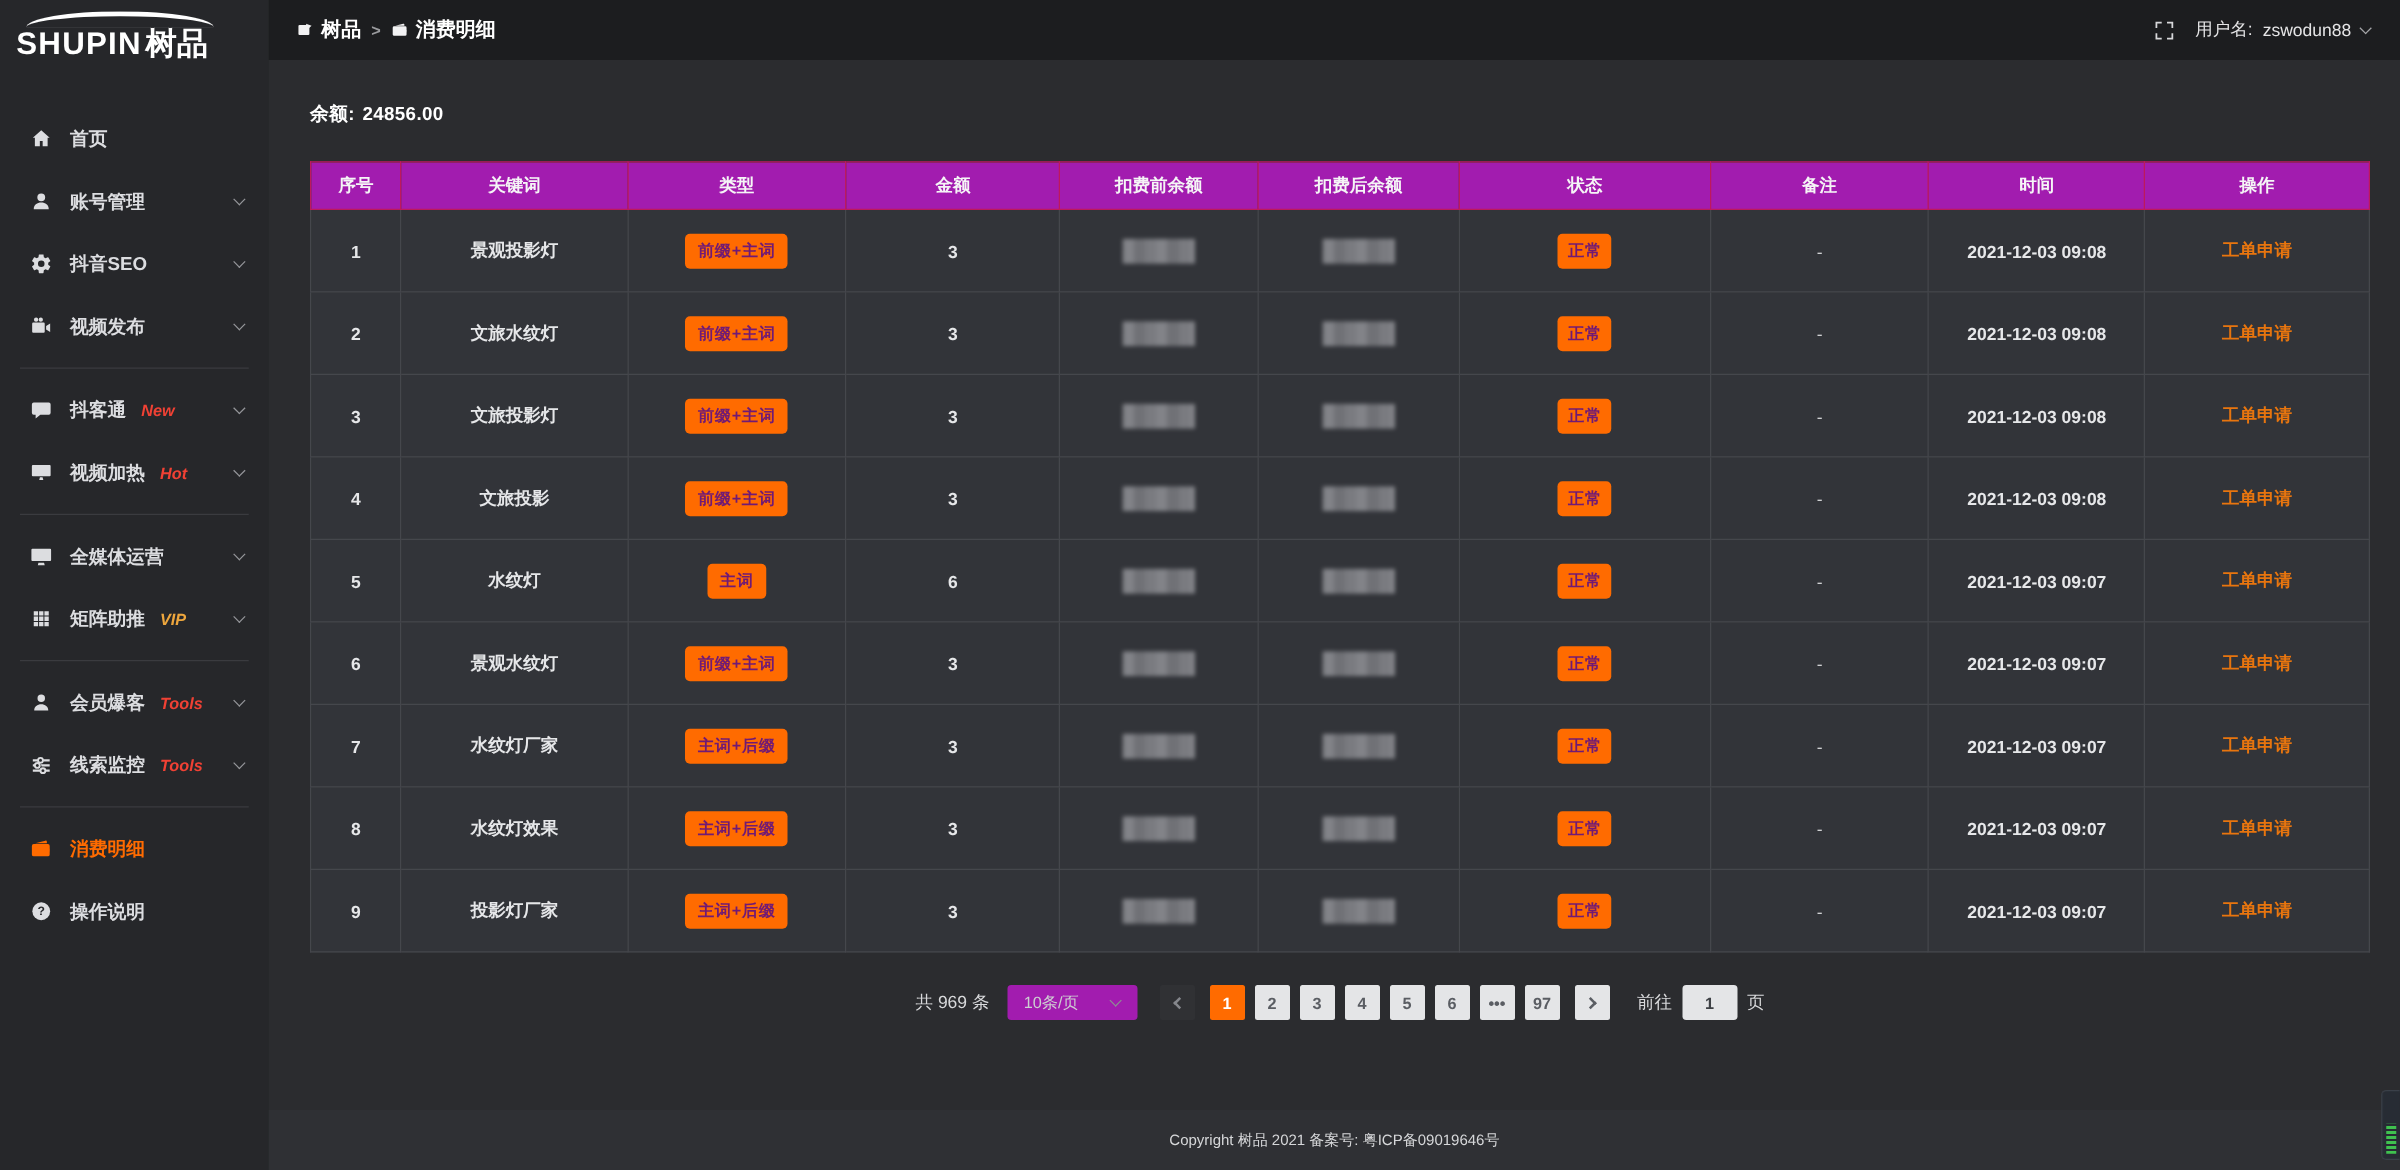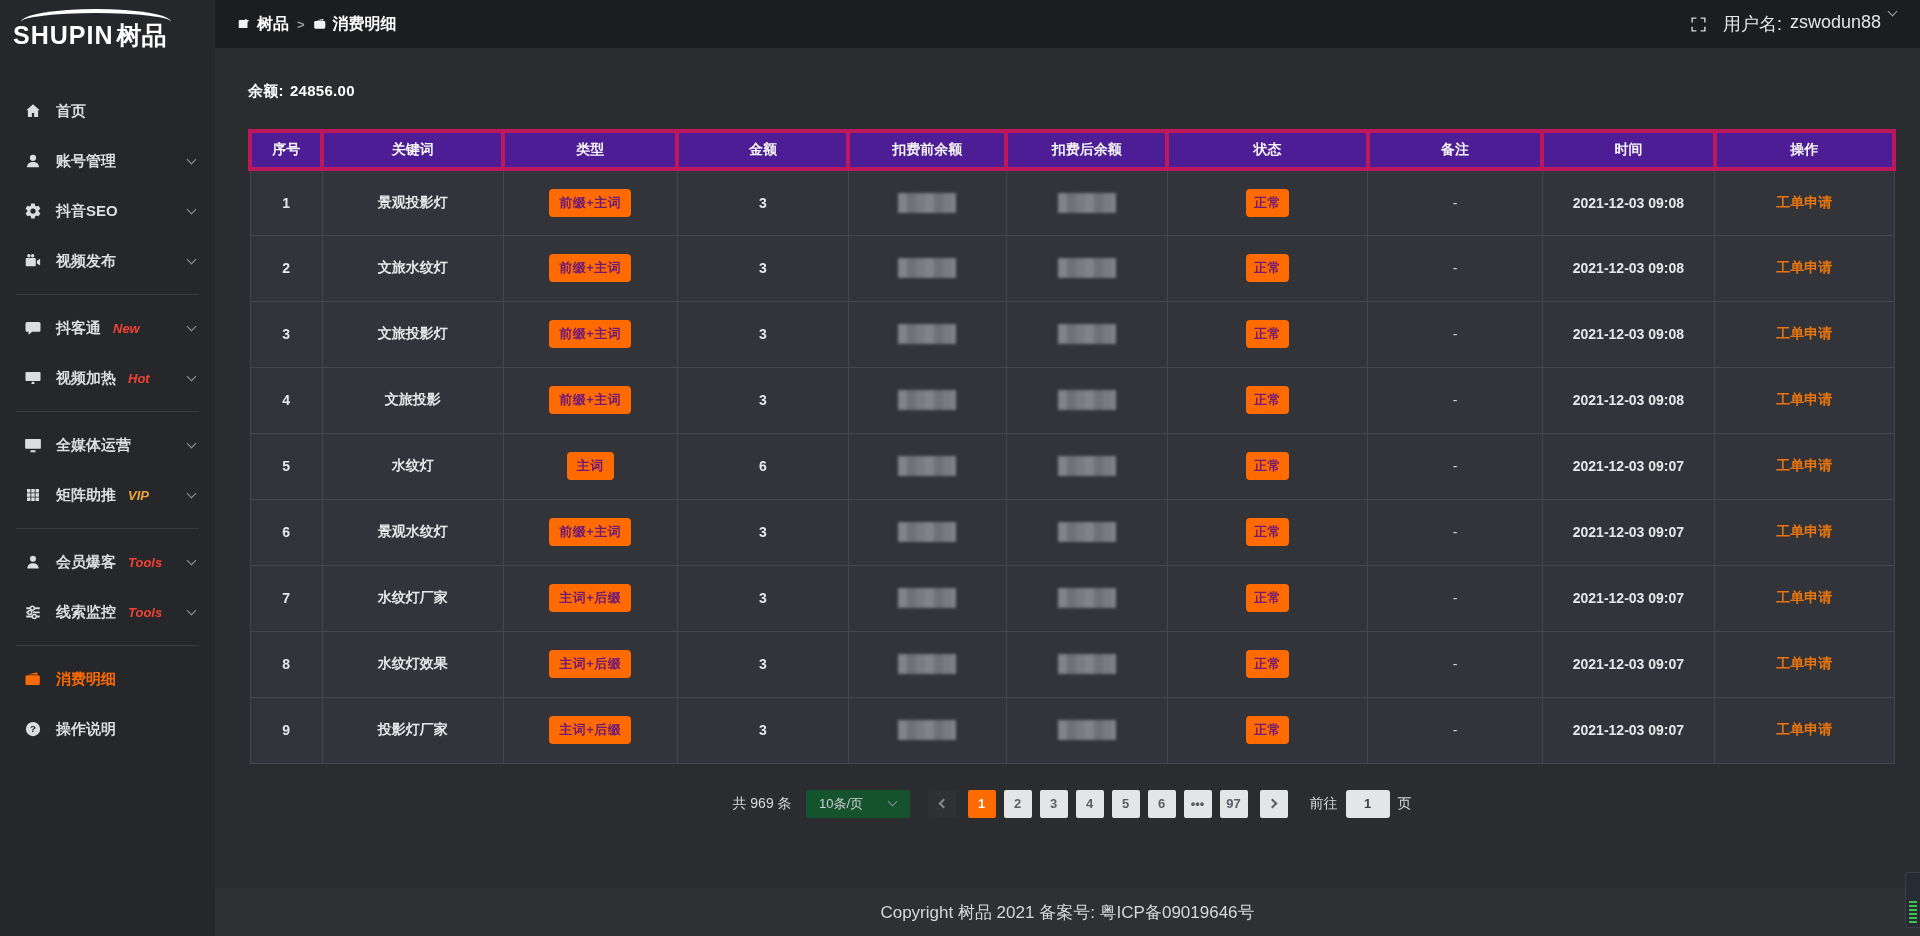--- a/index.html
+++ b/index.html
@@ -24,56 +24,56 @@
   .chev { margin-left:auto; width:7px; height:7px; border-right:1.6px solid #96979b; border-bottom:1.6px solid #96979b; transform:rotate(45deg); margin-top:-4px; }
   .side-divider { height:1px; background:#3a3b3f; margin:8px 16px; }
   
   .main { flex:1; display:flex; flex-direction:column; min-width:0; }
   .topbar { height:48px; flex:0 0 48px; background:#1c1d1f; display:flex; align-items:center; padding:0 24px 0 22px; }
   .crumb { display:flex; align-items:center; gap:6px; color:#fff; font-size:16px; font-weight:700; cursor:pointer; }
   .crumb .icon { width:14px; height:14px; fill:#f2f2f3; }
   .crumb-sep { color:#9a9b9e; font-size:13px; font-weight:700; margin:0 8px; }
   .topbar-right { margin-left:auto; display:flex; align-items:center; gap:16px; }
   .fs-icon { width:17px; height:17px; stroke:#d7d8da; stroke-width:2; fill:none; cursor:pointer; }
-  .user-box { display:flex; align-items:flex-start; gap:8px; font-size:18px; color:#e5e5e6; cursor:pointer; }
+  .user-box { display:flex; align-items:center; gap:8px; font-size:14px; color:#e5e5e6; cursor:pointer; }
   .caret-down { width:7px; height:7px; border-right:1.5px solid #a5a6a9; border-bottom:1.5px solid #a5a6a9; transform:rotate(45deg); margin-top:-4px; }
   
   .content { flex:1; padding:34px 24px 0 33px; }
   .balance { font-size:15px; font-weight:700; color:#fff; margin-bottom:28px; letter-spacing:.3px; }
   .balance-val { margin-left:6px; }
   table { width:100%; border-collapse:collapse; table-layout:fixed; }
-  th { background:#4c1d95; border:4px solid #be185d; height:38px; font-size:14px; font-weight:700; color:#f5f5f6; text-align:center; }
+  th { background:#a21caf; border:1px solid #be185d; height:38px; font-size:14px; font-weight:700; color:#f5f5f6; text-align:center; }
   td { background:#323439; border:1px solid #45474c; height:66px; font-size:14px; color:#e6e7e9; text-align:center; }
   .cell-no { font-weight:700; }
   .cell-keyword { font-weight:700; }
   .cell-amount { font-weight:700; }
   .cell-time { font-weight:600; }
   .cell-remark { color:#cfd0d2; }
   .badge { display:inline-block; background:var(--accent); color:#701a75; font-size:13px; font-weight:700; padding:5px 10px; border-radius:4px; letter-spacing:.5px; }
   .badge-status { padding:5px 8px; }
   .action-link { color:var(--link-orange); font-weight:700; cursor:pointer; }
   .blur-cell { width:58px; height:20px; margin:0 auto; border-radius:1px;
     background:repeating-linear-gradient(90deg,#909196 0 9px,#7b7c81 9px 18px,#87888d 18px 27px),
                repeating-linear-gradient(0deg,rgba(255,255,255,.18) 0 10px,rgba(0,0,0,.18) 10px 20px);
     filter:blur(1.6px); opacity:.85; }
   
   .pagination { display:flex; align-items:center; justify-content:center; gap:8px; margin-top:26px; font-size:14px; color:#d8d9db; }
   .pg-total { margin-right:6px; }
-  .pg-select { width:104px; height:28px; background:#14532d; border-radius:3px; display:flex; align-items:center; justify-content:center; gap:26px; font-size:13px; color:#cdced1; cursor:pointer; margin-right:10px; }
+  .pg-select { width:104px; height:28px; background:#a21caf; border-radius:3px; display:flex; align-items:center; justify-content:center; gap:26px; font-size:13px; color:#cdced1; cursor:pointer; margin-right:10px; }
   .pg-select .caret-down { border-color:#8d8e92; }
   .pg-btn { min-width:28px; height:28px; padding:0 5px; border-radius:2px; background:#e4e5e7; color:#5a5d63; font-size:13px; font-weight:700; display:flex; align-items:center; justify-content:center; cursor:pointer; }
   .pg-btn.active { background:var(--accent); color:#fff; }
   .pg-prev { background:#303134; color:#85878c; margin-right:4px; }
   .pg-next { margin-left:4px; }
   .arrow-l { width:7px; height:7px; border-left:2px solid currentColor; border-bottom:2px solid currentColor; transform:rotate(45deg); margin-left:3px; }
   .arrow-r { width:7px; height:7px; border-left:2px solid currentColor; border-bottom:2px solid currentColor; transform:rotate(225deg); margin-right:3px; }
   .pg-goto { margin-left:14px; display:flex; align-items:center; gap:8px; }
   .goto-input { width:44px; height:28px; background:#e4e5e7; border-radius:3px; color:#3d4045; font-size:13px; font-weight:700; display:flex; align-items:center; justify-content:center; cursor:text; }
   
-  .footer { flex:0 0 48px; height:48px; background:#2f3034; display:flex; align-items:center; justify-content:center; font-size:17px; color:#d6d7d9; }
+  .footer { flex:0 0 48px; height:48px; background:#2f3034; display:flex; align-items:center; justify-content:center; font-size:12px; color:#d6d7d9; }
   
   .float-widget { position:fixed; right:0; bottom:8px; width:15px; height:56px; background:#272c34; border-radius:4px 0 0 4px; border:1px solid #3a4049; border-right:none; overflow:hidden; }
   .float-widget::after { content:""; position:absolute; left:3px; right:3px; bottom:4px; height:24px;
     background:repeating-linear-gradient(0deg,#3fc24f 0 2px,transparent 2px 4px); }
 </style>
 </head>
 <body style="--accent: #ff6b00; --badge-red: #f04134; --badge-gold: #eda63d; --link-orange: #e8750e;">
 
 <svg width="0" height="0" style="position:absolute">
   <symbol id="i-home" viewBox="0 0 24 24">

